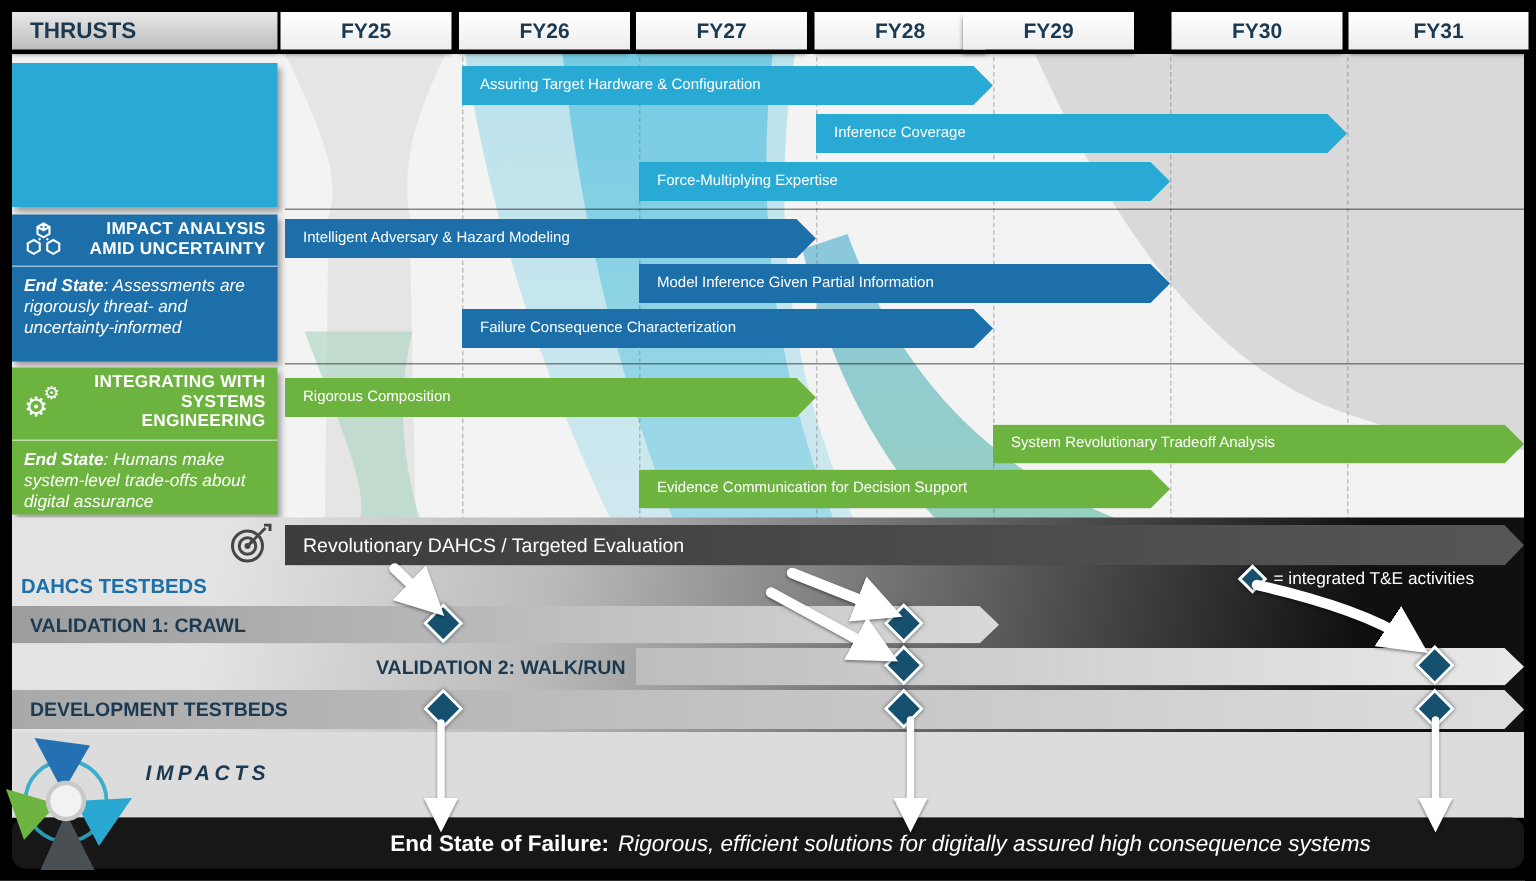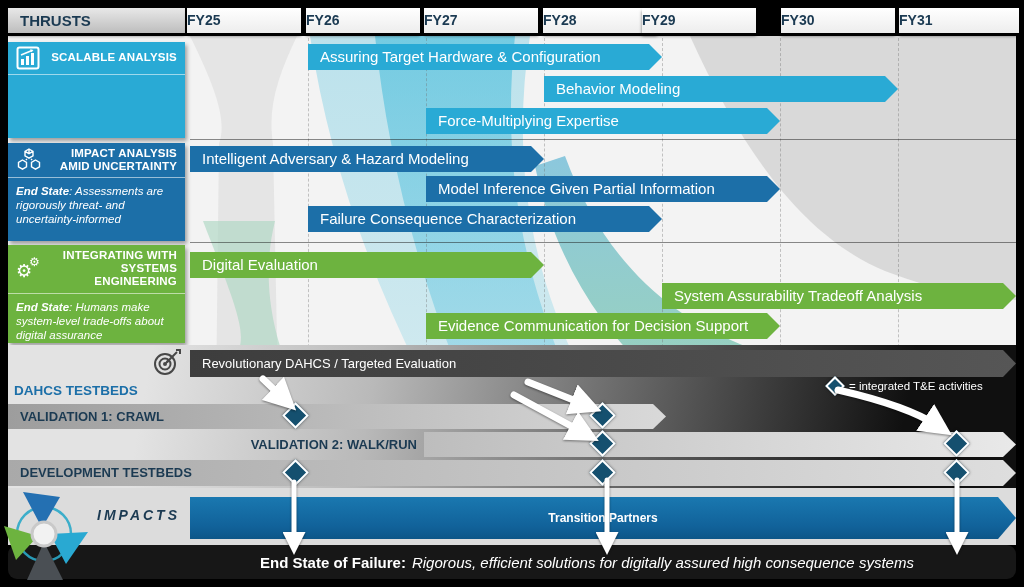--- a/index.html
+++ b/index.html
@@ -6,38 +6,38 @@
   .page{position:relative;width:1024px;height:587px;background:#000;overflow:hidden;
         font-family:"Liberation Sans",sans-serif;-webkit-font-smoothing:antialiased;}
   .abs{position:absolute;}
 
   
   .thrusts-box{left:8px;top:8px;width:177px;height:25px;
     background:linear-gradient(180deg,#e8e8e8,#bdbdbd);
     color:#1b3a52;font-weight:bold;font-size:15px;line-height:25px;padding-left:12px;box-sizing:border-box;
     box-shadow:0 3px 3px rgba(0,0,0,.5);}
   .fy-cell{top:8px;height:25px;background:linear-gradient(180deg,#ffffff,#ededed);
-    color:#1b3a52;font-weight:bold;font-size:14px;line-height:25px;
+    color:#1b3a52;font-weight:bold;font-size:14px;line-height:25px;text-align:center;
     box-shadow:0 3px 3px rgba(0,0,0,.5);}
 
   
   .content-bg{left:8px;top:36px;width:1008px;height:509px;background:#f3f3f3;}
   .gridline{top:38px;height:450px;width:0;border-left:1px dashed rgba(110,110,110,.38);}
   .sep{left:190px;width:826px;height:0;border-top:1px solid rgba(25,25,25,.5);}
 
   
   .thrust-box{left:8px;width:177px;color:#fff;box-sizing:border-box;box-shadow:2px 3px 4px rgba(0,0,0,.35);}
   .thrust-head{display:flex;align-items:center;gap:6px;padding:4px 8px 4px 8px;
     border-bottom:1px solid rgba(255,255,255,.55);min-height:30px;box-sizing:border-box;}
   .thrust-title{flex:1;text-align:right;font-weight:bold;font-size:11.5px;line-height:1.15;letter-spacing:.2px;}
   .thrust-endstate{padding:6px 8px;font-size:11.5px;font-style:italic;line-height:1.22;}
   .thrust-endstate b{font-style:italic;}
 
   
-  .bar{position:absolute;height:26px;color:#fff;font-size:15px;line-height:26px;
+  .bar{position:absolute;height:26px;color:#fff;font-size:10px;line-height:26px;
     padding-left:12px;box-sizing:border-box;white-space:nowrap;overflow:hidden;
     clip-path:polygon(0 0,calc(100% - 13px) 0,100% 50%,calc(100% - 13px) 100%,0 100%);
     filter:drop-shadow(1px 2px 2px rgba(0,0,0,.35));}
   .bar-dark{left:190px;top:350px;width:826px;height:27px;line-height:27px;font-size:13px;
     background:linear-gradient(90deg,#3d3d3d,#565656);}
 
   
   .testbeds-bg{left:8px;top:345px;width:1008px;height:143px;
     background:linear-gradient(100deg,#e3e3e3 14%,#b9b9b9 36%,#6a6a6a 60%,#101010 88%);}
   .row-label{color:#1b3a52;font-weight:bold;font-size:13px;white-space:nowrap;}
@@ -113,33 +113,20 @@
       <div class="abs fy-cell" style="left: 187px; width: 114px;">FY25</div>
       <div class="abs fy-cell" style="left: 306px; width: 114px;">FY26</div>
       <div class="abs fy-cell" style="left: 424px; width: 114px;">FY27</div>
       <div class="abs fy-cell" style="left: 543px; width: 114px;">FY28</div>
       <div class="abs fy-cell" style="left: 642px; width: 114px;">FY29</div>
       <div class="abs fy-cell" style="left: 781px; width: 114px;">FY30</div>
       <div class="abs fy-cell" style="left: 899px; width: 120px;">FY31</div>
     </div>
 
   <div class="abs thrust-box" style="top:42px;height:96px;background:#29aad5;">
-    <div class="thrust-head">
-      <span>
-        <svg width="24" height="24" viewBox="0 0 24 24">
-          <rect x="1.5" y="1.5" width="21" height="21" rx="2" fill="none" stroke="#fff" stroke-width="2"></rect>
-          <rect x="5" y="13" width="3" height="6" fill="#fff"></rect>
-          <rect x="10" y="10" width="3" height="9" fill="#fff"></rect>
-          <rect x="15" y="7" width="3" height="12" fill="#fff"></rect>
-          <path d="M5 9 L16 4.5" stroke="#fff" stroke-width="1.6" fill="none"></path>
-          <path d="M17.5 4 l-3.5 -0.8 l1.5 3 z" fill="#fff"></path>
-        </svg>
-      </span>
-      <span class="thrust-title">SCALABLE ANALYSIS</span>
-    </div>
   </div>
 
   <div class="abs thrust-box" style="top:143px;height:98px;background:#1c6fa8;">
     <div class="thrust-head">
       <span>
         <svg width="26" height="26" viewBox="0 0 26 26">
           <g fill="none" stroke="#fff" stroke-width="1.4">
             <path d="M13 2 l4 2.3 v4.6 l-4 2.3 l-4 -2.3 v-4.6 Z M13 2 v4.6 M9 4.3 l4 2.3 l4 -2.3"></path>
             <path d="M6.5 13 l4 2.3 v4.6 l-4 2.3 l-4 -2.3 v-4.6 Z"></path>
             <path d="M19.5 13 l4 2.3 v4.6 l-4 2.3 l-4 -2.3 v-4.6 Z"></path>
@@ -162,27 +149,27 @@
       </span>
       <span class="thrust-title">INTEGRATING WITH SYSTEMS ENGINEERING</span>
     </div>
     <div class="thrust-endstate">
       <b>End State</b><span>: Humans make system-level trade-offs about digital assurance</span>
     </div>
   </div>
 
   <div id="bars-layer">
       <div class="abs bar" style="left: 308px; top: 44px; width: 354px; background: linear-gradient(rgb(41, 170, 213), rgb(41, 170, 213));"><span>Assuring Target Hardware &amp; Configuration</span></div>
-      <div class="abs bar" style="left: 544px; top: 76px; width: 354px; background: linear-gradient(rgb(41, 170, 213), rgb(41, 170, 213));"><span>Behavior Modeling</span></div>
+      <div class="abs bar" style="left: 544px; top: 76px; width: 354px; background: linear-gradient(rgb(41, 170, 213), rgb(41, 170, 213));"><span>Inference Coverage</span></div>
       <div class="abs bar" style="left: 426px; top: 108px; width: 354px; background: linear-gradient(rgb(41, 170, 213), rgb(41, 170, 213));"><span>Force-Multiplying Expertise</span></div>
       <div class="abs bar" style="left: 190px; top: 146px; width: 354px; background: linear-gradient(rgb(28, 111, 168), rgb(28, 111, 168));"><span>Intelligent Adversary &amp; Hazard Modeling</span></div>
       <div class="abs bar" style="left: 426px; top: 176px; width: 354px; background: linear-gradient(rgb(28, 111, 168), rgb(28, 111, 168));"><span>Model Inference Given Partial Information</span></div>
       <div class="abs bar" style="left: 308px; top: 206px; width: 354px; background: linear-gradient(rgb(28, 111, 168), rgb(28, 111, 168));"><span>Failure Consequence Characterization</span></div>
-      <div class="abs bar" style="left: 190px; top: 252px; width: 354px; background: linear-gradient(rgb(109, 179, 63), rgb(109, 179, 63));"><span>Digital Evaluation</span></div>
-      <div class="abs bar" style="left: 662px; top: 283px; width: 354px; background: linear-gradient(rgb(109, 179, 63), rgb(109, 179, 63));"><span>System Assurability Tradeoff Analysis</span></div>
+      <div class="abs bar" style="left: 190px; top: 252px; width: 354px; background: linear-gradient(rgb(109, 179, 63), rgb(109, 179, 63));"><span>Rigorous Composition</span></div>
+      <div class="abs bar" style="left: 662px; top: 283px; width: 354px; background: linear-gradient(rgb(109, 179, 63), rgb(109, 179, 63));"><span>System Revolutionary Tradeoff Analysis</span></div>
       <div class="abs bar" style="left: 426px; top: 313px; width: 354px; background: linear-gradient(rgb(109, 179, 63), rgb(109, 179, 63));"><span>Evidence Communication for Decision Support</span></div>
     </div>
 
   <div class="abs testbeds-bg"></div>
   <span class="abs" style="left:152px;top:349px;">
     <svg width="30" height="28" viewBox="0 0 30 28">
       <g fill="none" stroke="#474747" stroke-width="2">
         <circle cx="13" cy="15" r="10"></circle>
         <circle cx="13" cy="15" r="5.5"></circle>
       </g>
@@ -215,23 +202,20 @@
       <div class="diamond" style="left: 947px; top: 463px;"></div>
     </div>
 
   <div class="abs legend">
     <span class="diamond"></span>
     <span>= integrated T&amp;E activities</span>
   </div>
 
   <div class="abs impacts-bg"></div>
   <div class="abs impacts-label">IMPACTS</div>
-  <div class="abs impacts-bar">
-    <span>Transition Partners</span>
-  </div>
 
   <div class="abs footer-bar">
     <span class="fb-bold">End State of Failure:</span>
     <span class="fb-italic">Rigorous, efficient solutions for digitally assured high consequence systems</span>
   </div>
 
   <span class="abs" style="left:0;top:484px;z-index:6;">
     <svg width="92" height="100" viewBox="0 0 92 100">
       <circle cx="44" cy="50" r="27" fill="none" stroke="#2aa8c8" stroke-width="2.5" opacity="0.9"></circle>
       <path d="M42 44 L23 8 L60 13 Z" fill="#2470b2"></path>

